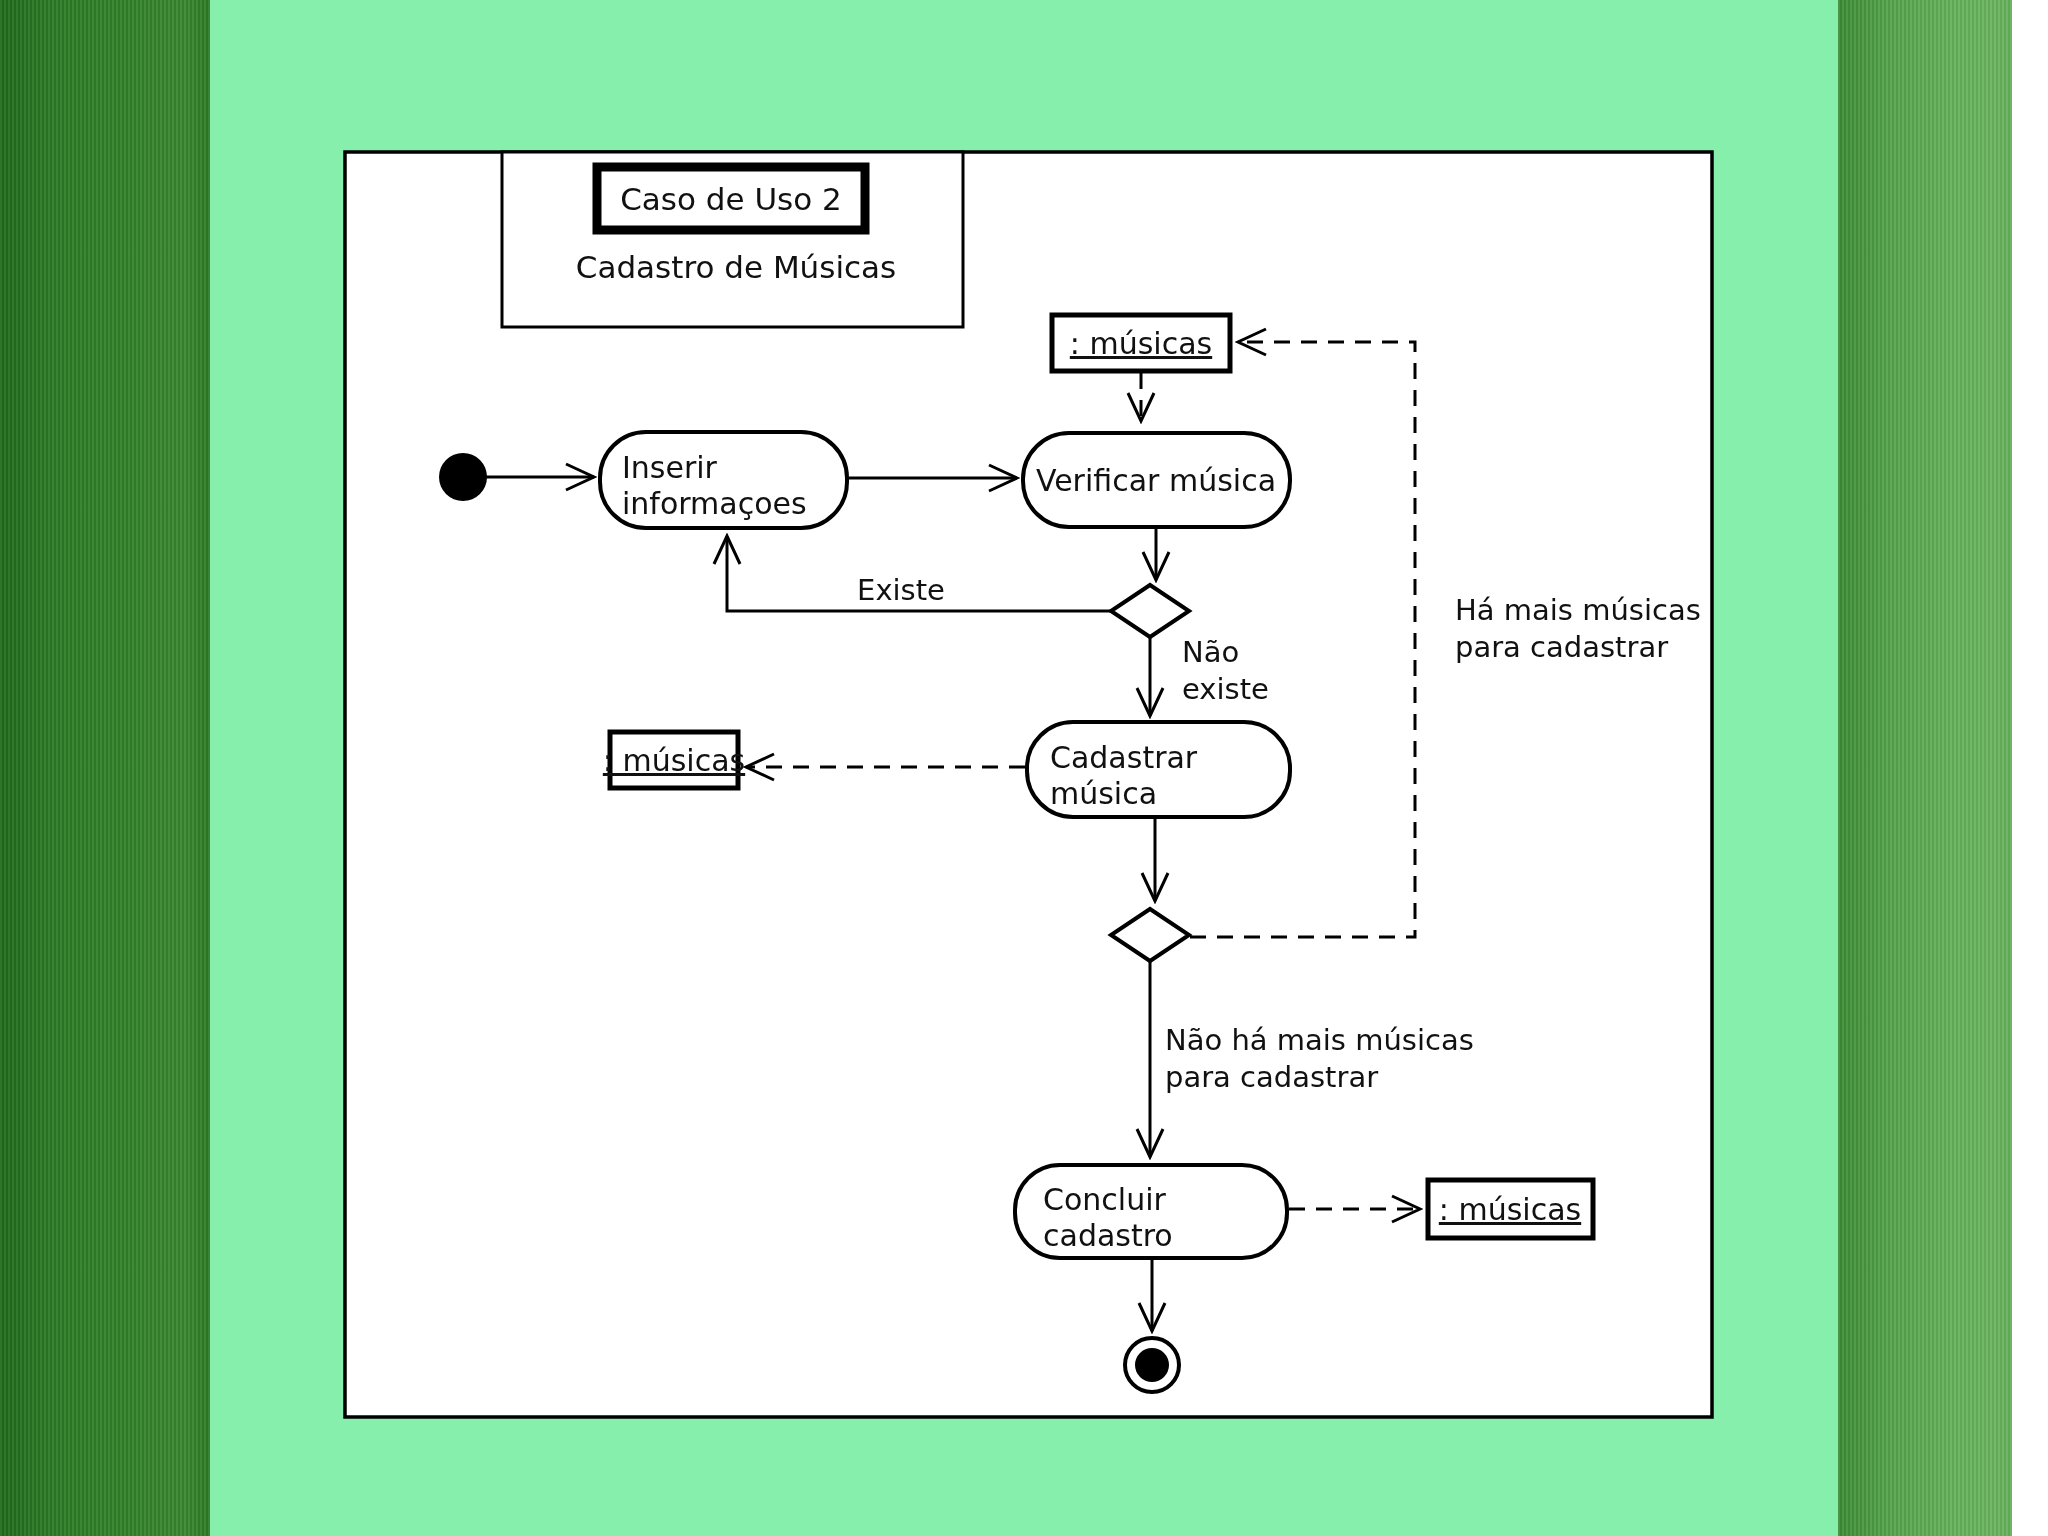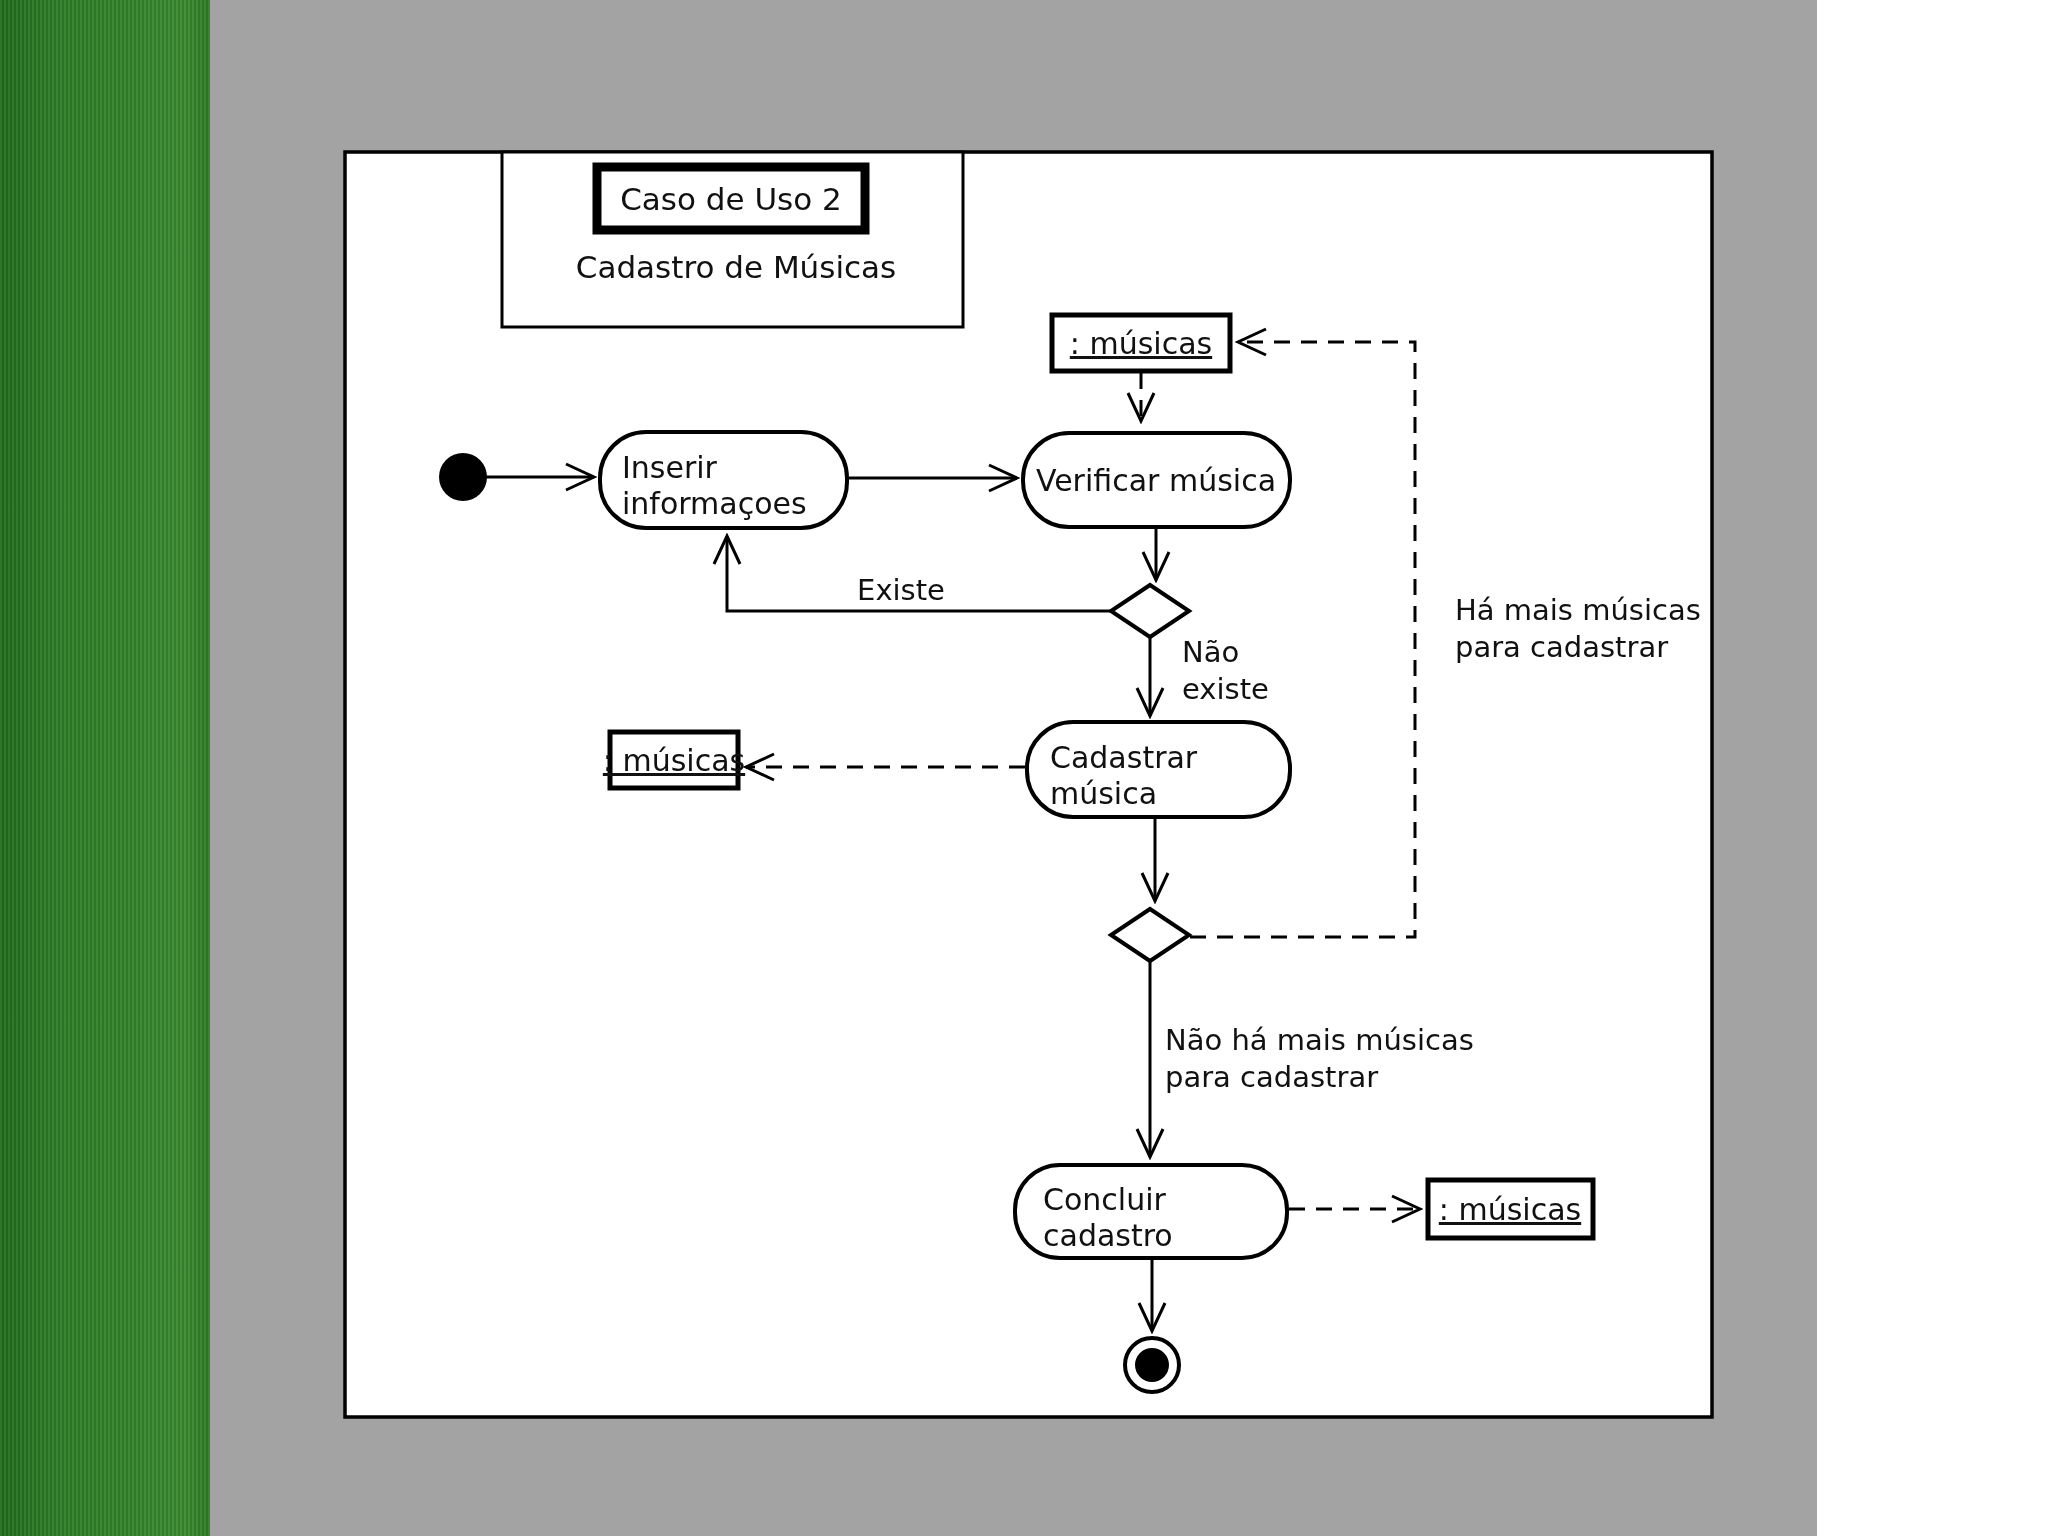--- a/index.html
+++ b/index.html
@@ -1,19 +1,19 @@
 <!DOCTYPE html>
 <html><head>
 <meta charset="utf-8">
 <style>
   html,body{margin:0;padding:0;background:#ffffff;}
   #stage{
     position:relative;
-    width:1817px;height:1536px;
-    background:#a3a3a3;
+    width:2012px;height:1536px;
+    background:#86efac;
     overflow:hidden;
     font-family:"DejaVu Sans", sans-serif;
   }
   .green-bar{position:absolute;top:0;height:1536px;}
   #left-bar{
     left:0;width:210px;
     background:
       repeating-linear-gradient(90deg, rgba(255,255,255,0.07) 0 2px, rgba(0,0,0,0.06) 2px 4px),
       linear-gradient(90deg,#1f6a1a 0%,#2b7a25 25%,#318128 60%,#38872e 88%,#2c7a24 100%);
   }

